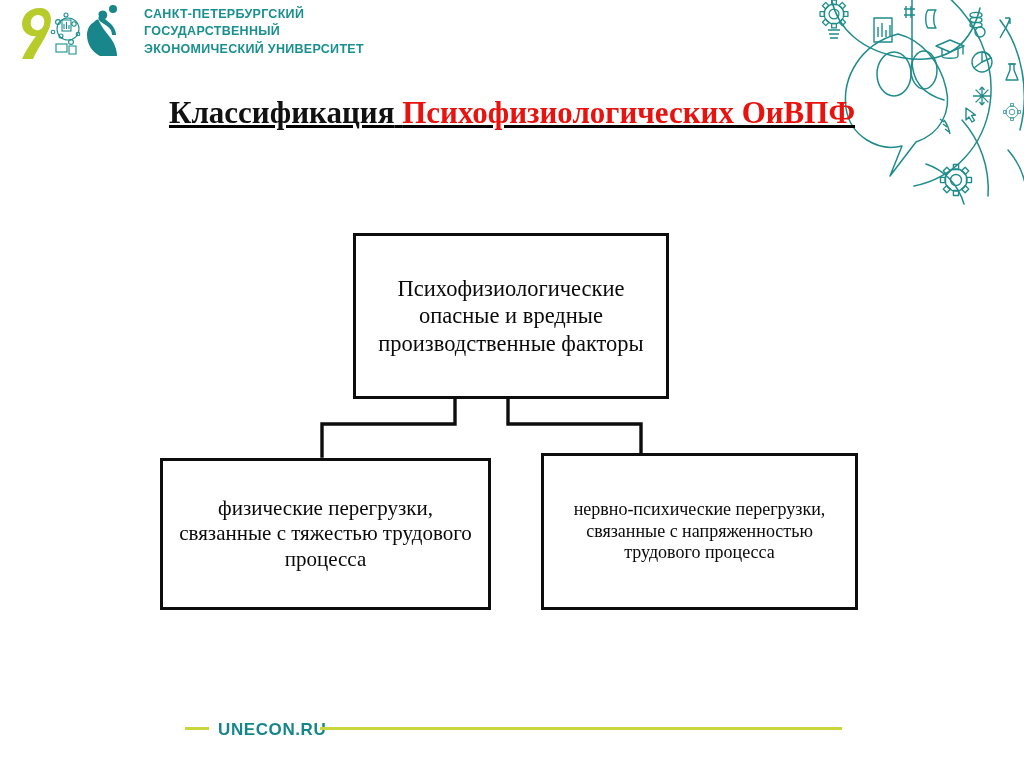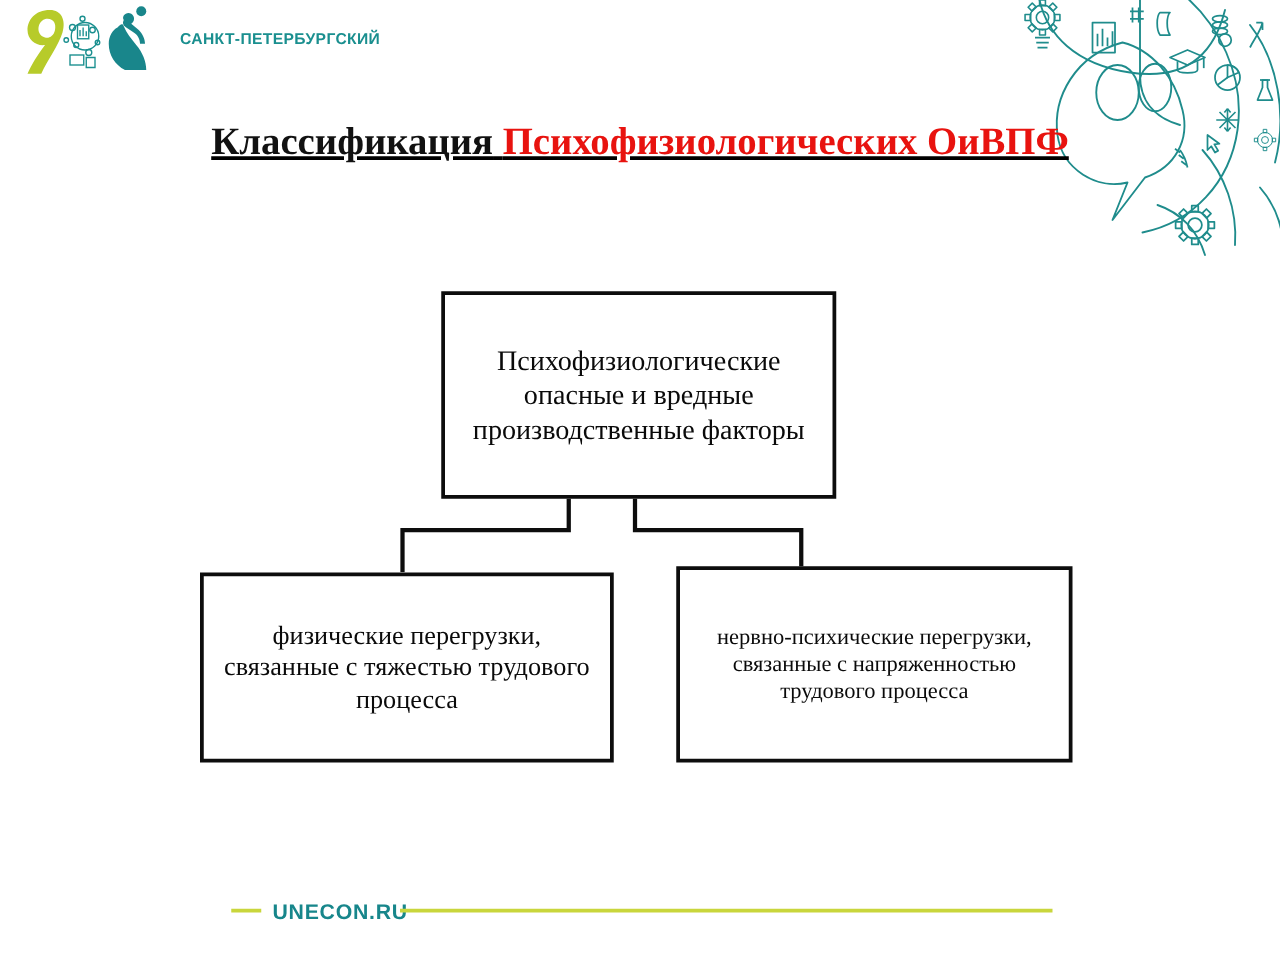--- a/index.html
+++ b/index.html
@@ -299,20 +299,22 @@
       </g>
 
       <g fill="#19868b">
         <path d="M78 20 C74 22 71 27 71 33 C71 42 76 50 84 54 L101 54 C101 47 98 40 93 34 C89 29 85 24 83 19 C82 16 80 18 78 20 Z"></path>
         <path d="M83 14 C81 11 85 7 89 9 C92 11 92 15 89 17 L95 22 C98 25 100 29 100 33 L96 33 C96 29 94 26 91 24 L85 20 C82 18 82 16 83 14 Z"></path>
         <circle cx="97" cy="7" r="4"></circle>
       </g>
     </svg>
     <div class="logo-words">
       <div>Санкт-Петербургский</div>
+      <div>Государственный</div>
+      <div>Экономический университет</div>
     </div>
   </div>
 
   <h1 class="title">
     <span class="t-black">Классификация</span>
     <span class="t-red">Психофизиологических ОиВПФ</span>
   </h1>
 
   <div class="diagram">
 

